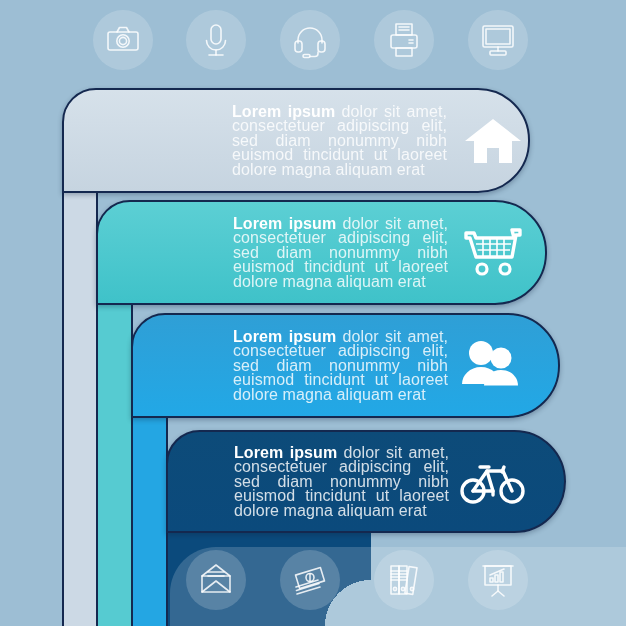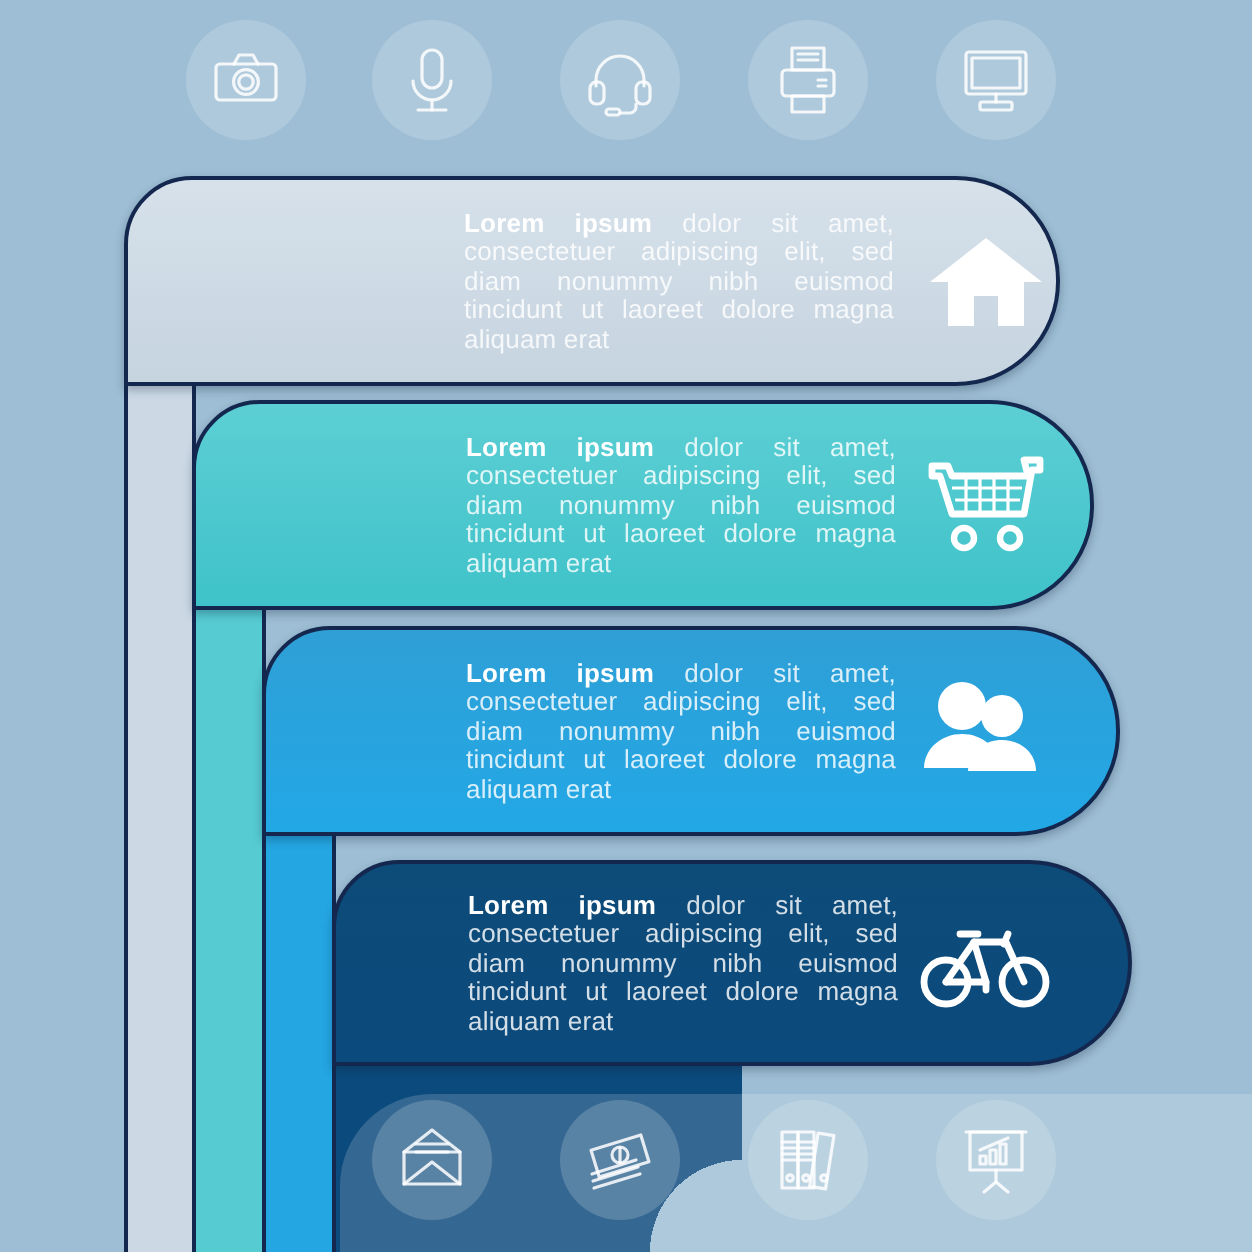--- a/index.html
+++ b/index.html
@@ -52,21 +52,21 @@
     border-bottom-left-radius:0;
     box-shadow:0 2px 5px rgba(12,30,56,.30);
   }
   .ribbon .txt{
     position:absolute;
     top:50%;
     transform:translateY(-50%);
     width:215px;
     text-align:justify;
     color:rgba(255,255,255,.82);
-    font-size:13px;
+    font-size:16px;
     line-height:14.5px;
     letter-spacing:.1px;
   }
   .ribbon .txt b{color:#ffffff;font-weight:bold;}
   .ribbon .bar-icon{
     position:absolute;
     top:50%;
     transform:translateY(-50%);
     width:74px;height:64px;
     display:flex;align-items:center;justify-content:center;

